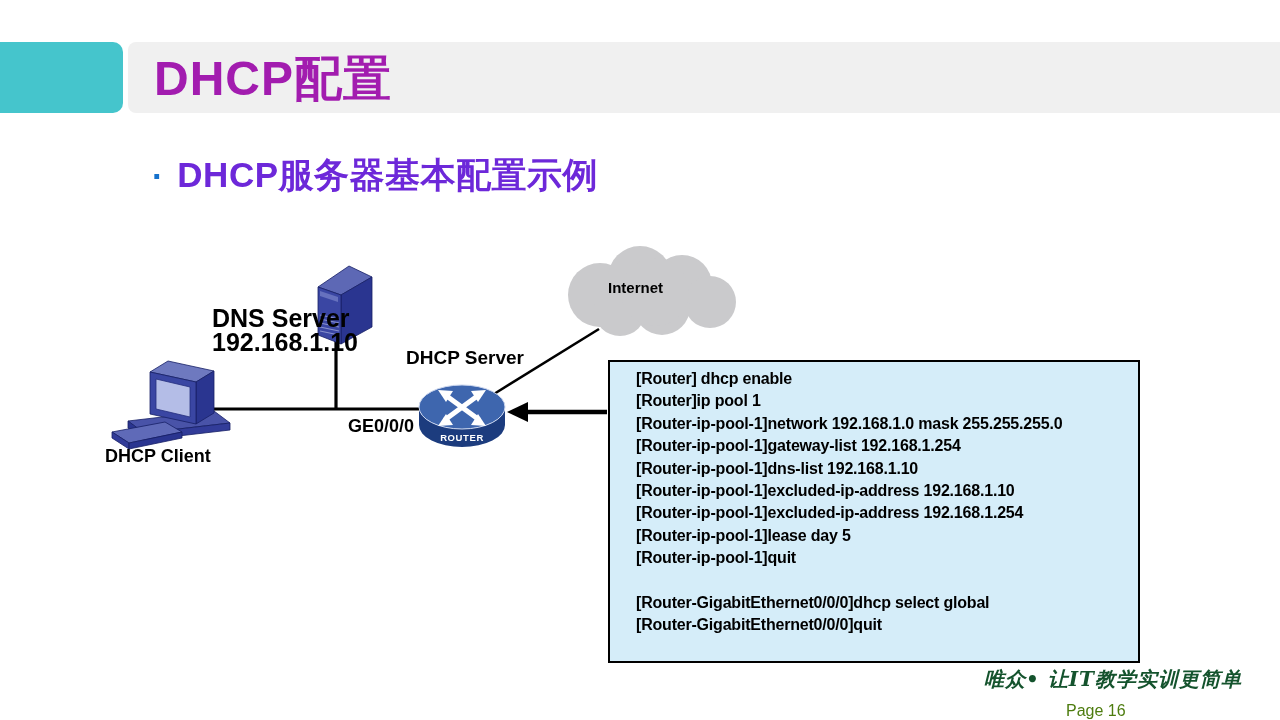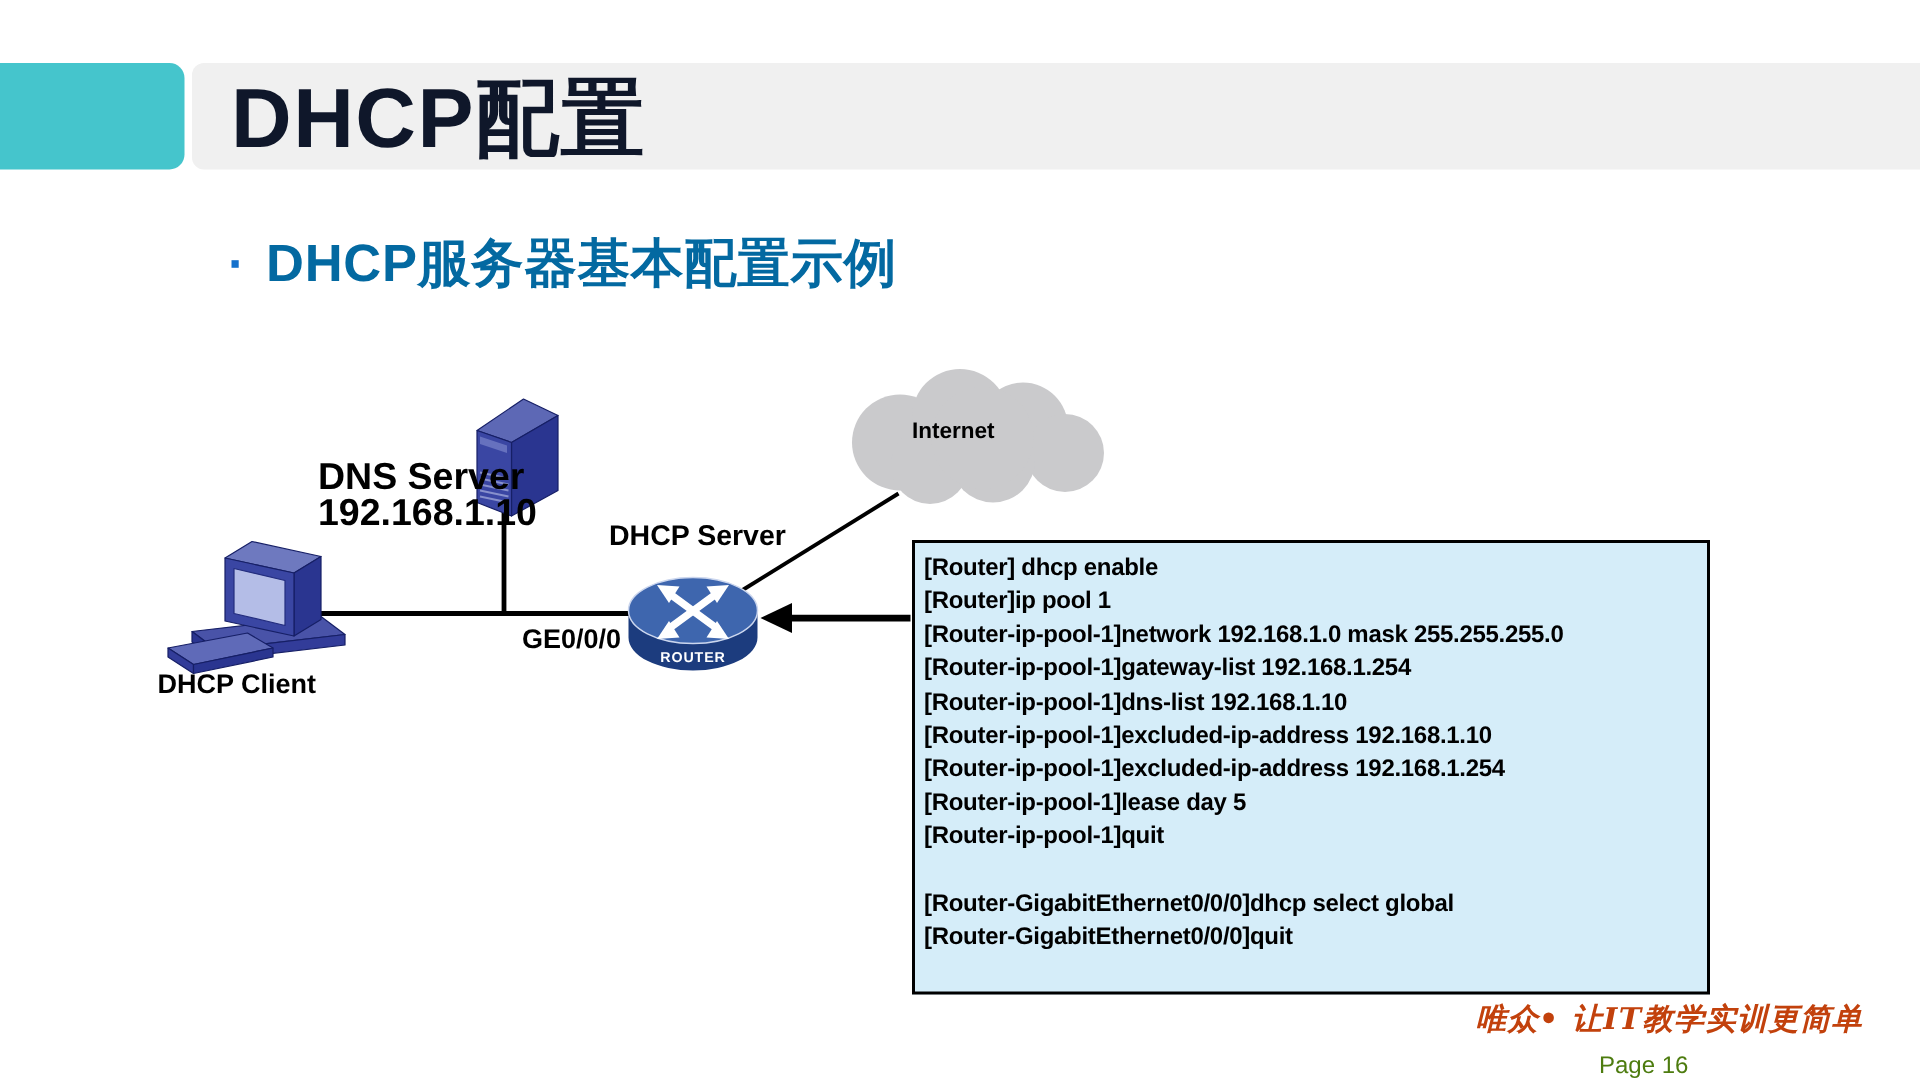--- a/index.html
+++ b/index.html
@@ -5,44 +5,44 @@
   * { margin:0; padding:0; box-sizing:border-box; }
   html,body { width:1280px; height:720px; overflow:hidden; background:#fff;
               font-family:"Liberation Sans","DejaVu Sans",sans-serif; }
   .slide { position:relative; width:1280px; height:720px; background:#ffffff; overflow:hidden; }
 
   .accent-block { position:absolute; left:0; top:42; width:123px; height:71px;
                   background:#45C5CC; border-radius:0 10px 10px 0; top:42px; }
   .header-bar { position:absolute; left:128px; top:42px; width:1152px; height:71px;
                 background:#F0F0F0; border-radius:8px 0 0 8px; }
   .page-title { position:absolute; left:26px; top:0; height:71px; line-height:74px;
-                font-size:56px; font-weight:bold; color:#0f172a; letter-spacing:1px; }
+                font-size:48px; font-weight:bold; color:#a21caf; letter-spacing:1px; }
 
   .section-heading { position:absolute; left:152px; top:152px; display:flex; align-items:center; }
   .bullet-dot { color:#1571CC; font-size:34px; font-weight:bold; margin-right:14px; line-height:1; }
-  .heading-text { color:#0369a1; font-size:35px; font-weight:bold; letter-spacing:0.5px; }
+  .heading-text { color:#6d28d9; font-size:35px; font-weight:bold; letter-spacing:0.5px; }
 
   .diagram-svg { position:absolute; left:0; top:0; width:1280px; height:720px; z-index:1; }
 
   .lbl { position:absolute; z-index:2; font-weight:bold; color:#000; white-space:nowrap; }
   .lbl-dns      { left:212px; top:286px; font-size:25px; line-height:24px;margin-top:20px; }
   .lbl-dhcpsrv  { left:406px; top:347px; font-size:19px; }
   .lbl-ge       { left:348px; top:416px; font-size:18px; }
   .lbl-client   { left:105px; top:446px; font-size:18px; }
   .lbl-internet { left:608px; top:279px; font-size:15px; z-index:2; }
 
   .config-box { position:absolute; left:608px; top:360px; width:532px; height:303px;
                 background:#D5EDF9; border:2px solid #000; z-index:2;
-                padding:6px 9px 0 6px; }
+                padding:6px 9px 0 26px; }
   .cfg-line { font-size:16px; font-weight:bold; color:#000; line-height:22.4px;
               min-height:22.4px; letter-spacing:-0.2px; white-space:nowrap; }
 
   .footer-slogan { position:absolute; right:38px; top:666px; font-size:20px; z-index:2;
                    font-family:"DejaVu Serif","Liberation Serif",serif; font-style:italic;
-                   font-weight:bold; color:#c2410c; letter-spacing:1px; }
+                   font-weight:bold; color:#14532d; letter-spacing:1px; }
   .page-number { position:absolute; left:1066px; top:702px; font-size:16px; color:#4d7c0f; z-index:2; }
 </style>
 </head>
 <body>
 
 <div class="slide">
 
   <div class="accent-block"></div>
   <div class="header-bar">
     <div class="page-title">DHCP配置</div>

